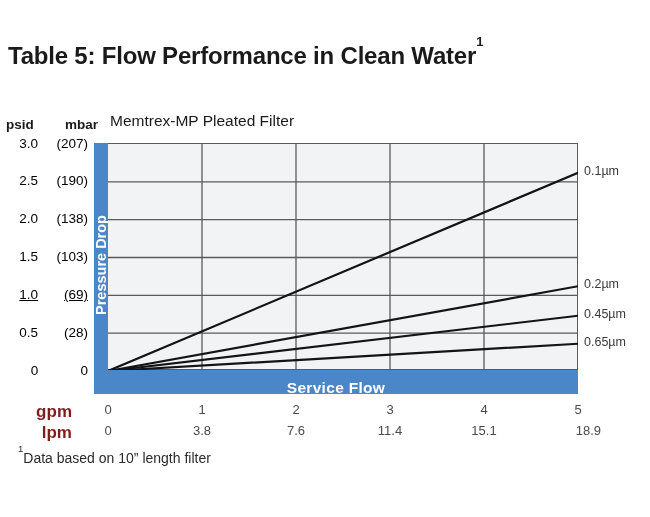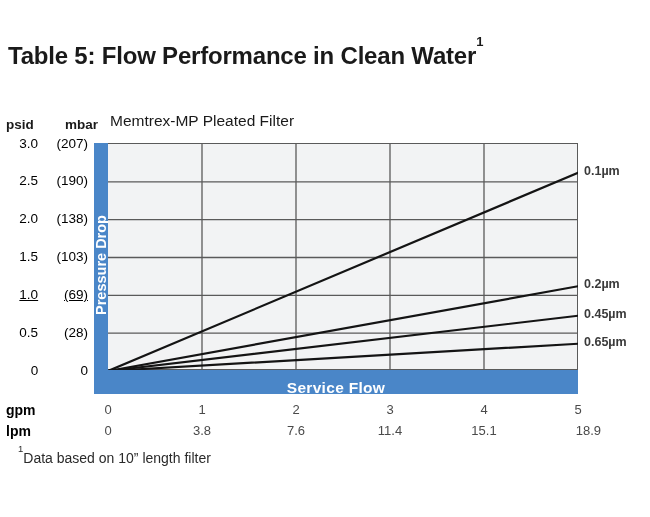--- a/index.html
+++ b/index.html
@@ -73,28 +73,28 @@
   #service-flow-label{
     position:absolute;left:94px;top:370px;width:484px;height:36px;
     display:flex;align-items:center;justify-content:center;
     color:#ffffff;font-size:15.5px;font-weight:bold;
     letter-spacing:0.3px;
   }
 
   
   .series-label{
     position:absolute;left:584px;
-    font-size:12.5px;color:#3a3a3a;white-space:nowrap;font-weight:bold;
+    font-size:12.5px;color:#3a3a3a;white-space:nowrap;
   }
 
   
   .xrow{position:absolute;left:0;height:17px;font-size:13px;color:#4a4a4a;}
   .xrow .unit{
-    position:absolute;left:6px;width:66px;text-align:left;
-    font-weight:bold;color:#000000;font-size:14px;
+    position:absolute;left:6px;width:66px;text-align:right;
+    font-weight:bold;color:#7f1d1d;font-size:17px;
   }
   .xrow .xval{
     position:absolute;text-align:center;width:46px;color:#4a4a4a;
   }
   #xrow-gpm{top:402px;}
   #xrow-lpm{top:423px;}
 
   
   #footnote{
     position:absolute;left:18px;top:448px;

